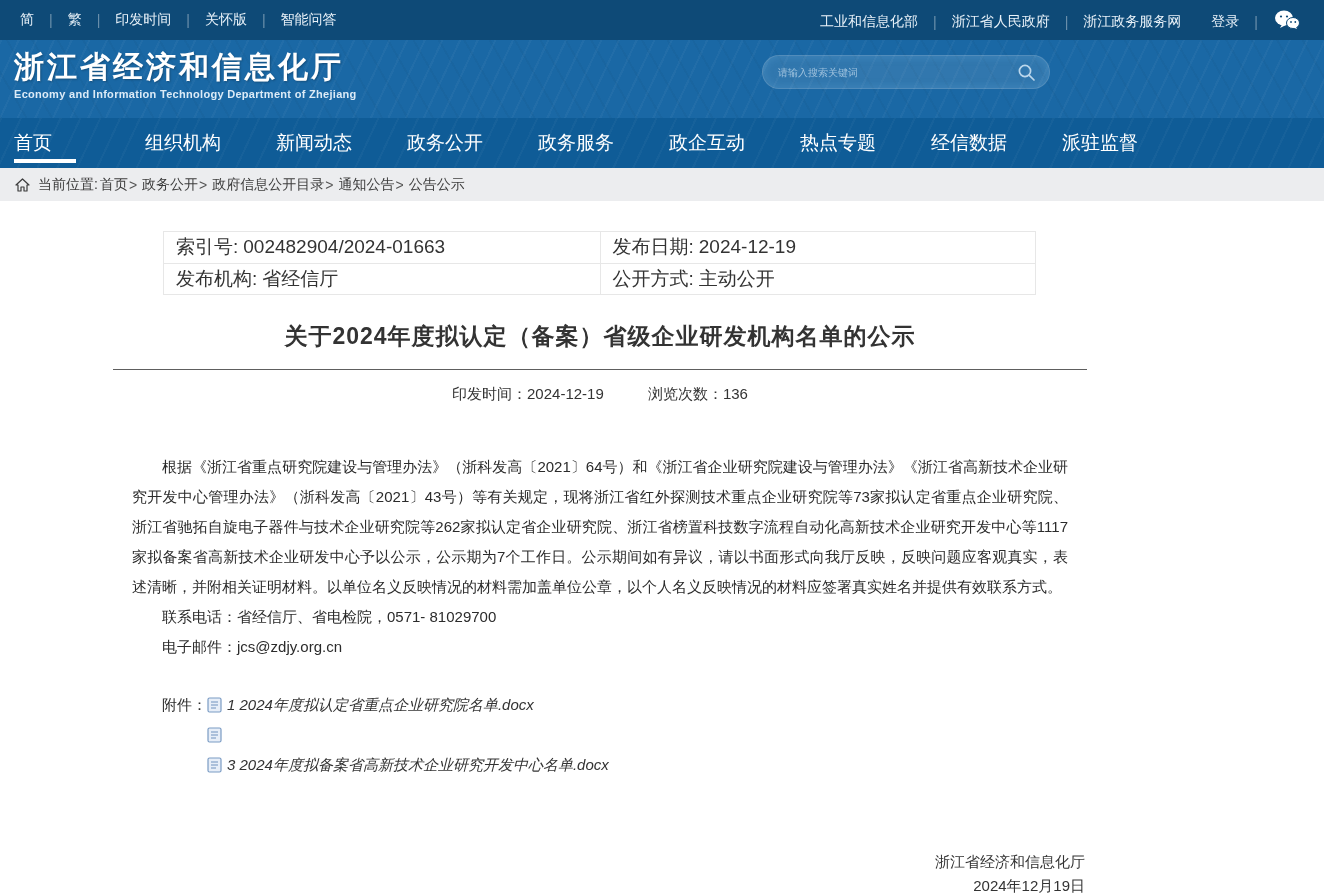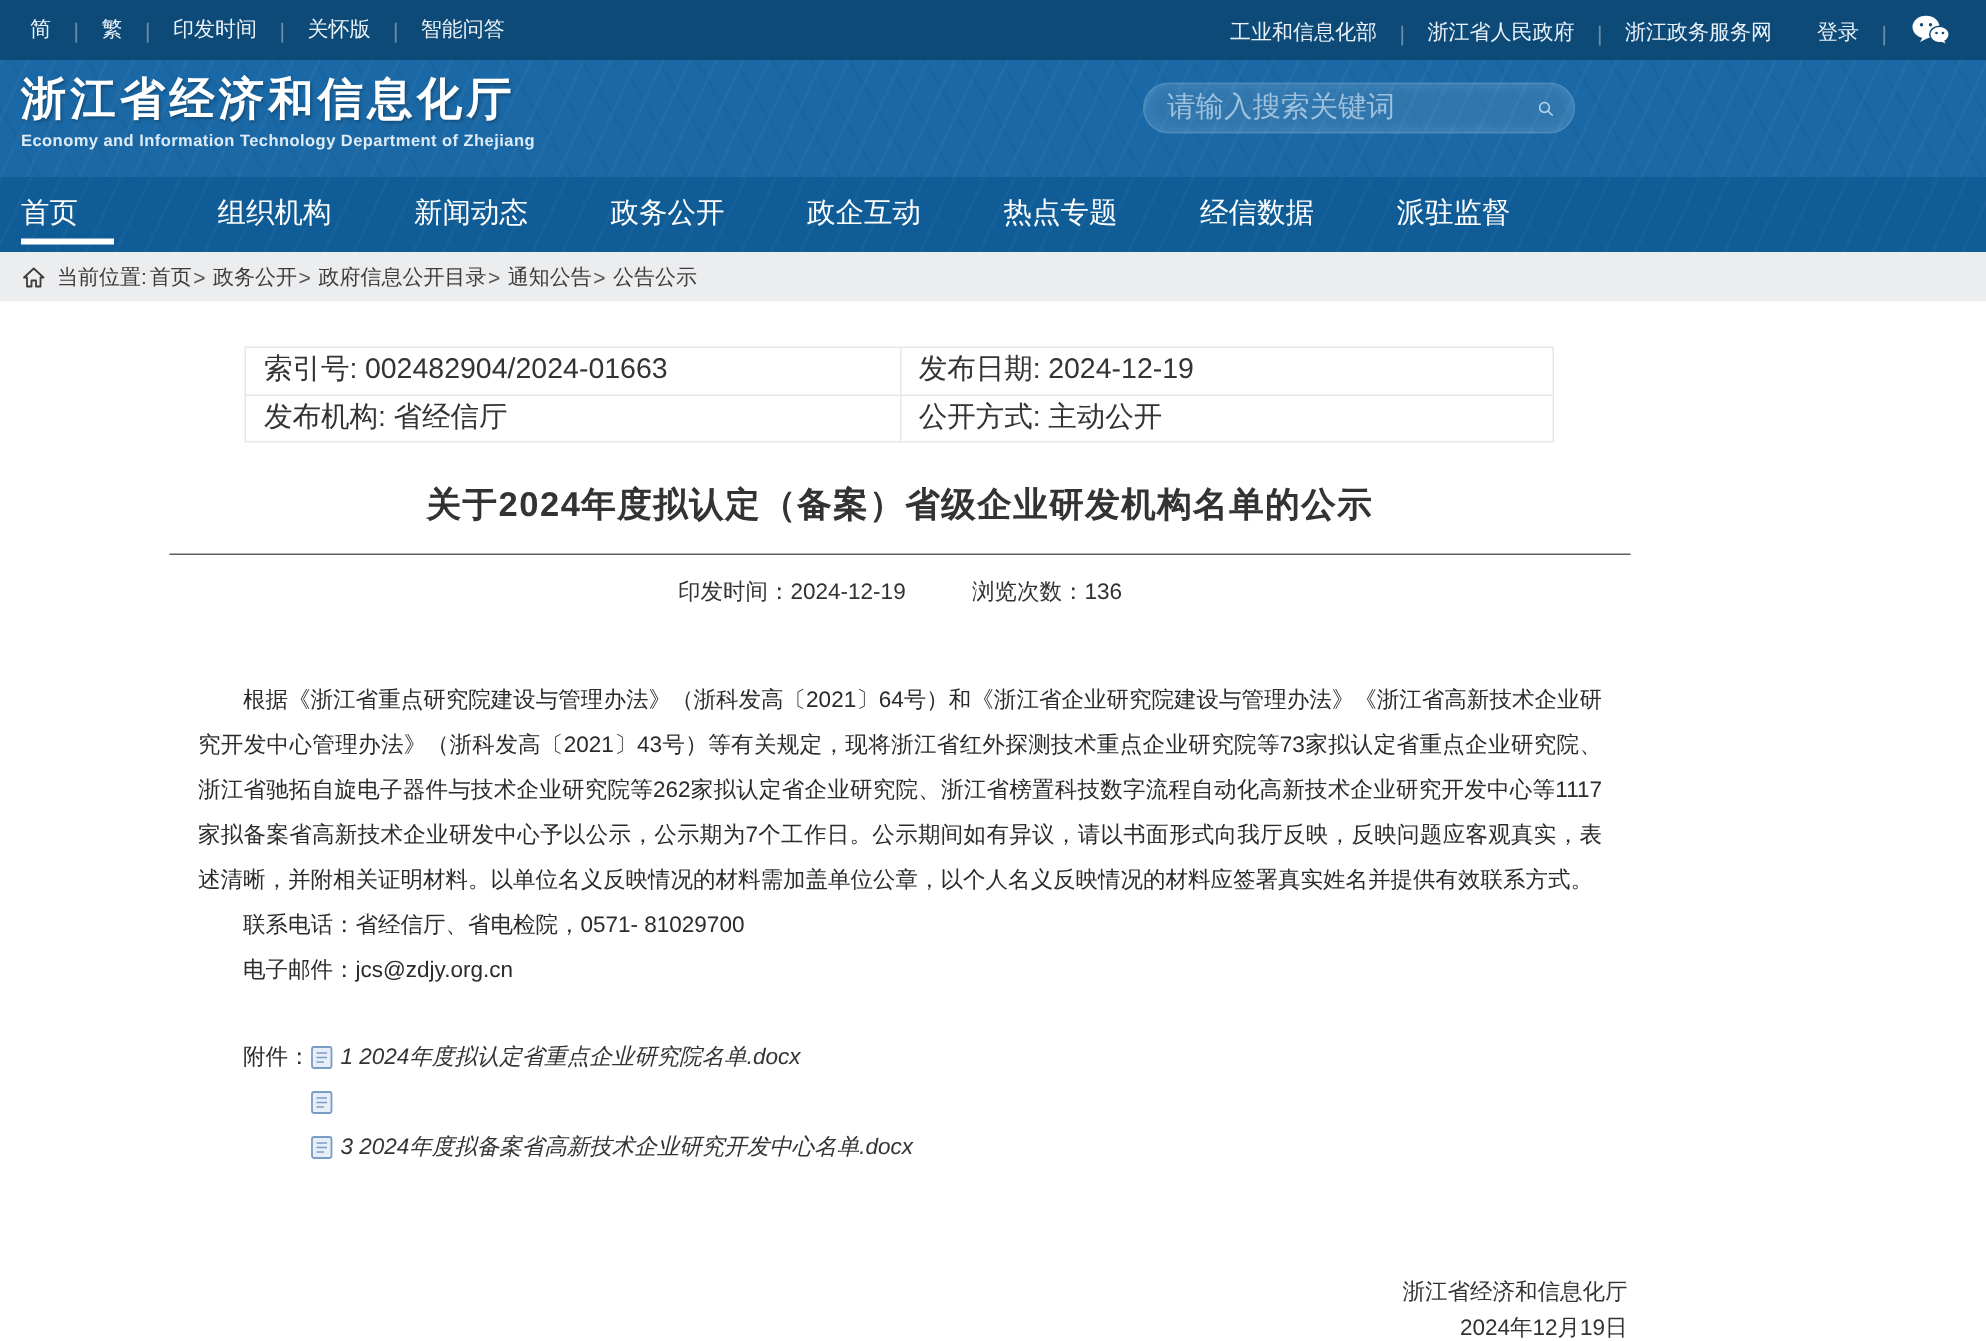--- a/index.html
+++ b/index.html
@@ -33,21 +33,21 @@
   .site-title { font-size:30px; font-weight:bold; letter-spacing:3px; line-height:36px; text-shadow:1px 1px 2px rgba(0,0,0,.25); }
   .site-subtitle { font-size:11px; color:#dcebf7; margin-top:3px; letter-spacing:.3px; font-weight:bold; }
   .search {
     position:absolute; left:762px; top:15px; width:288px; height:34px;
     background:rgba(255,255,255,.10); border:1px solid rgba(255,255,255,.16);
     border-radius:17px; display:flex; align-items:center; padding:0 13px;
     box-shadow:0 0 10px rgba(120,190,240,.25) inset;
   }
   .search input {
     flex:1; background:transparent; border:none; outline:none;
-    color:#fff; font-size:19px; font-family:Liberation Sans, sans-serif;
+    color:#fff; font-size:10px; font-family:Liberation Sans, sans-serif;
   }
   .search input::placeholder { color:#9dc1dd; }
   .search-icon { width:19px; height:19px; display:block; cursor:pointer; }
 
   
   .nav { height:50px; background:#0f5c97; display:flex; padding-left:14px;
     background-image:repeating-linear-gradient(115deg, rgba(255,255,255,.03) 0 2px, transparent 2px 18px); }
   .nav-item {
     width:131px; color:#fff; font-size:19px; line-height:49px;
     position:relative; cursor:pointer; white-space:nowrap;
@@ -158,20 +158,21 @@
 <div class="nav">
 
     <div class="nav-item active">首页</div>
 
     <div class="nav-item">组织机构</div>
 
     <div class="nav-item">新闻动态</div>
 
     <div class="nav-item">政务公开</div>
 
+    <div class="nav-item">政务服务</div>
 
     <div class="nav-item">政企互动</div>
 
     <div class="nav-item">热点专题</div>
 
     <div class="nav-item">经信数据</div>
 
     <div class="nav-item">派驻监督</div>
   </div>
 

